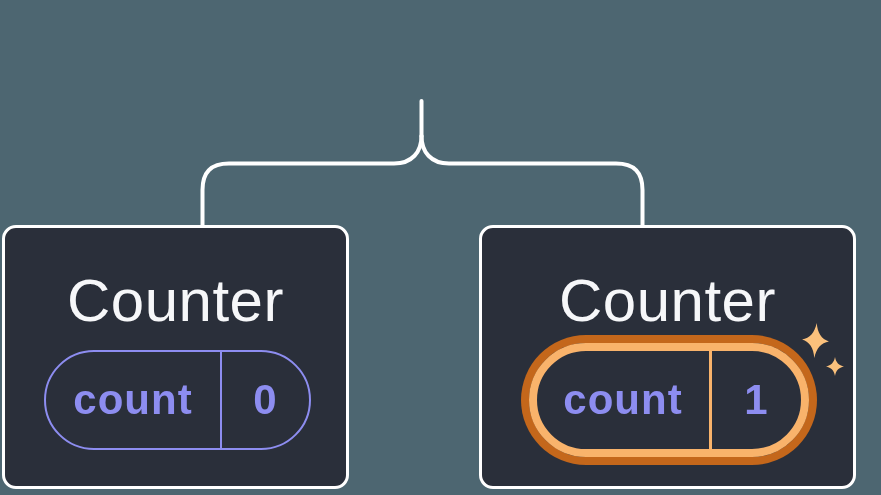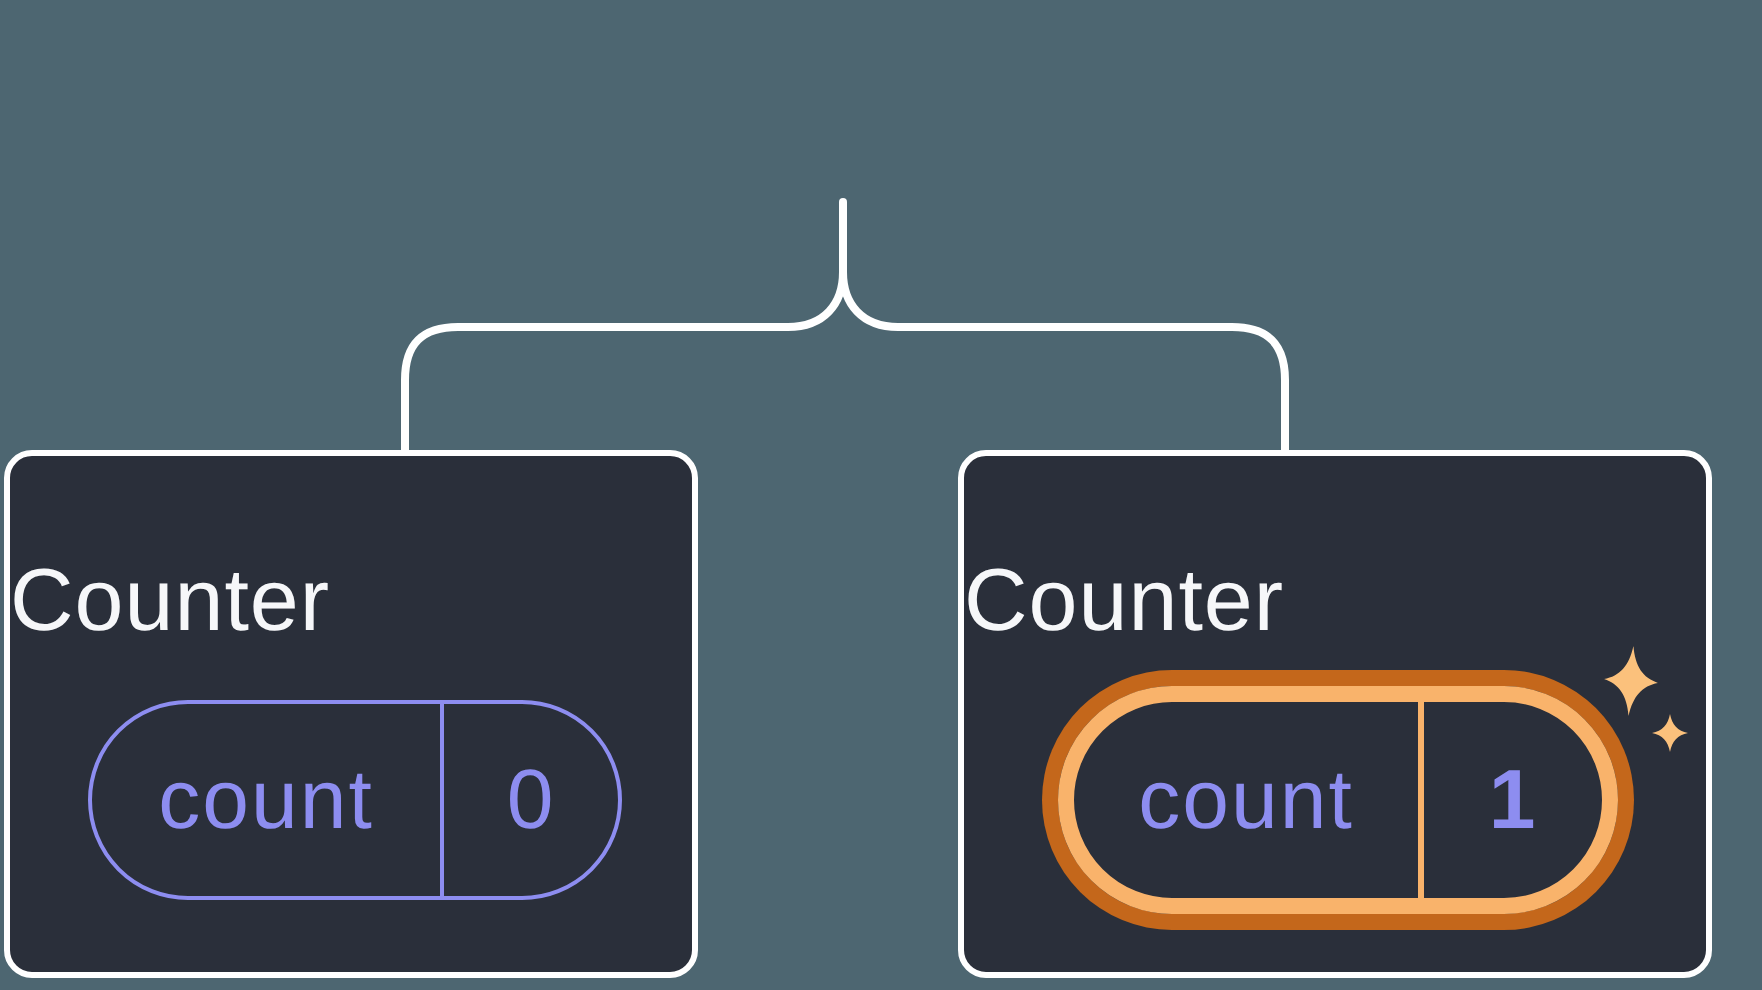--- a/index.html
+++ b/index.html
@@ -35,23 +35,23 @@
     color: var(--title_text, #f6f7f9);
     font-size: 44px;
     letter-spacing: 0.5px;
   }
   .counter-node { top: 225px; height: 264px; }
   .counter-left  { left: 2px;   width: 347px; }
   .counter-right { left: 479px; width: 377px; }
   .counter-title {
     position: absolute;
     top: 45px; left: 0; right: 0;
-    text-align: left;
+    text-align: center;
     color: var(--title_text, #f6f7f9);
-    font-size: 44px;
+    font-size: 60px;
     line-height: 55px;
     letter-spacing: 0.5px;
   }
   .pill {
     position: absolute;
     box-sizing: border-box;
     display: flex;
     align-items: stretch;
   }
   .pill-plain {
@@ -67,20 +67,21 @@
     border: 8px solid var(--highlight_orange_light, #f9b36b);
     border-radius: 57px;
     box-shadow: 0 0 0 8px var(--highlight_orange, #c4671b);
   }
   .pill-highlight .pill-key { width: 172px; border-right: 3px solid var(--highlight_orange_light, #f9b36b); }
   .pill-key, .pill-val {
     display: flex; align-items: center; justify-content: center;
     color: var(--state_purple, #8d8df0);
     font-size: 42px;
     letter-spacing: 1px;
+    font-weight: bold;
   }
   .pill-val { flex: 1; }
   .pill-highlight .pill-val { font-weight: bold; }
   .sparkle { position: absolute; pointer-events: none; }
   .sparkle-large { left: 320px; top: 95px;  width: 27px; height: 35px; transform: rotate(4deg); }
   .sparkle-small { left: 344px; top: 129px; width: 18px; height: 19px; }
   .sparkle path { fill: var(--sparkle, #fbc17c); }
 </style>
 </head>
 <body>

